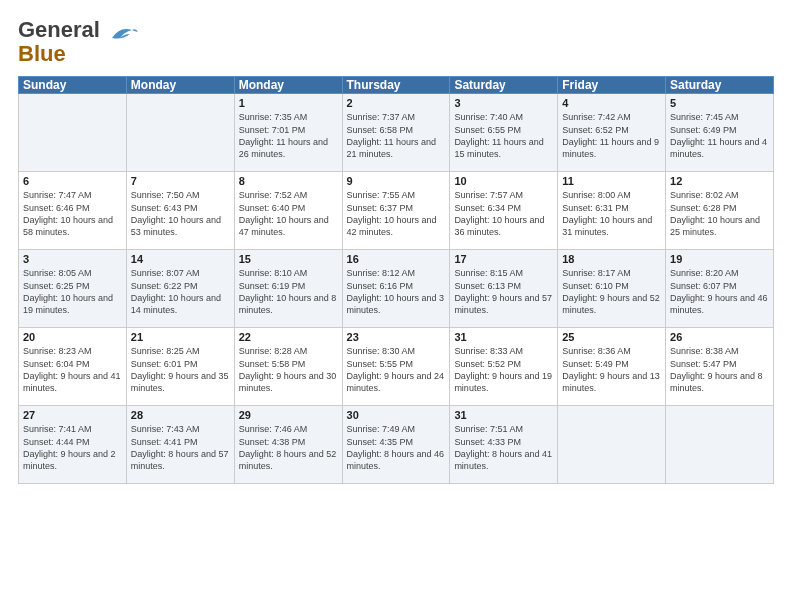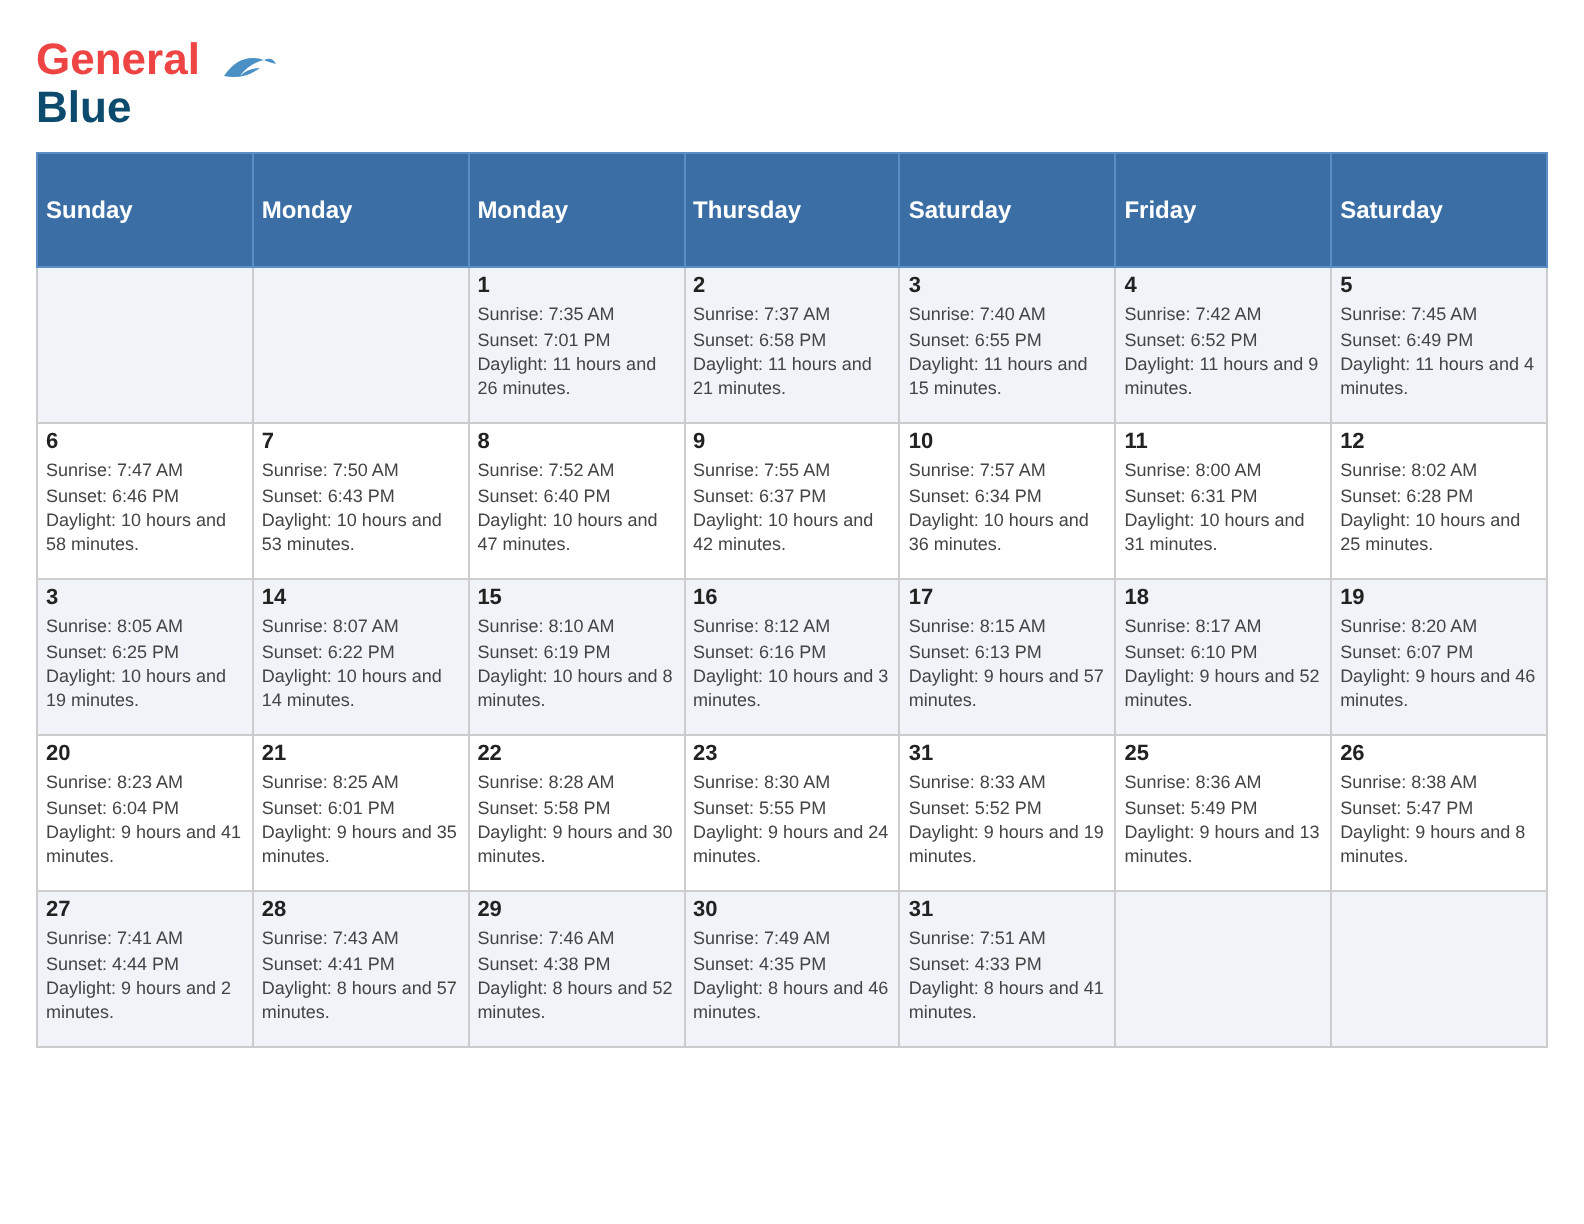--- a/index.html
+++ b/index.html
@@ -40,21 +40,21 @@
     table {
       width: 100%;
       border-collapse: collapse;
       table-layout: fixed;
     }
     thead tr th {
       background-color: #3a6ea5;
       color: #fff;
       font-size: 12px;
       font-weight: bold;
-      padding: 21px 4px;
+      padding: 1px 4px;
       text-align: left;
       border: 1px solid #5a8ec5;
     }
     tbody tr td {
       border: 1px solid #ccc;
       vertical-align: top;
       padding: 3px 4px;
       font-size: 9.5px;
       color: #333;
       height: 78px;
@@ -79,22 +79,22 @@
     }
   </style>
 </head>
 <body>
 
 <div class="page">
   <div class="header">
     <div class="logo">
       <div style="display:flex;align-items:center;">
         <div style="font-size:22px;font-weight:bold;color:#1a3a5c;line-height:1.1;">
-          <span style="color:#ef4444;">General</span><br>
-          <span style="color:#0c4a6e;">Blue</span>
+          <span style="color:#404040;">General</span><br>
+          <span style="color:#a16207;">Blue</span>
         </div>
         <div style="margin-left:2px;margin-top:-10px;">
           <svg width="36" height="22" viewBox="0 0 36 22">
             <path d="M10,14 Q18,2 30,6 Q22,8 18,14 Q22,10 28,10 Q20,16 10,14Z" fill="#4a90c4"></path>
             <path d="M30,6 Q34,4 36,8 Q32,7 30,6Z" fill="#4a90c4"></path>
           </svg>
         </div>
       </div>
     </div>
     <div class="title-block">

